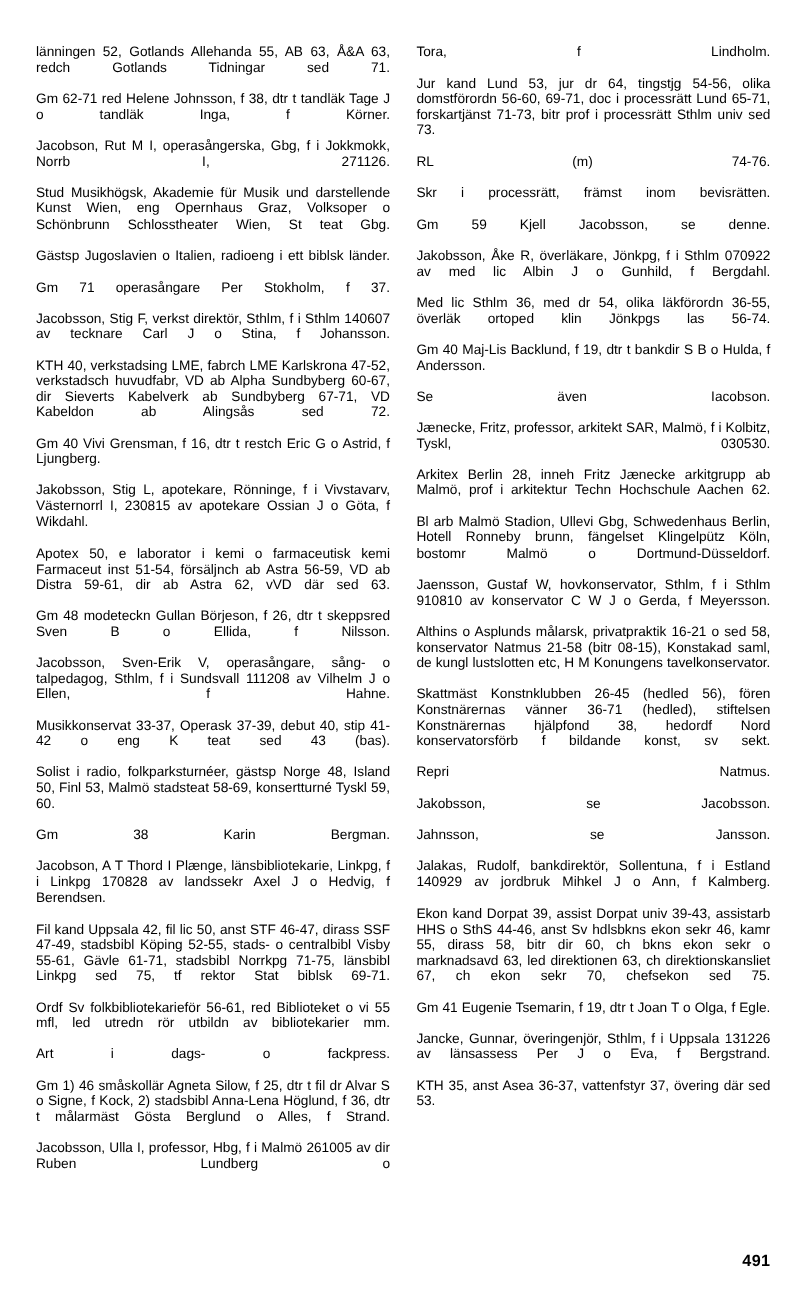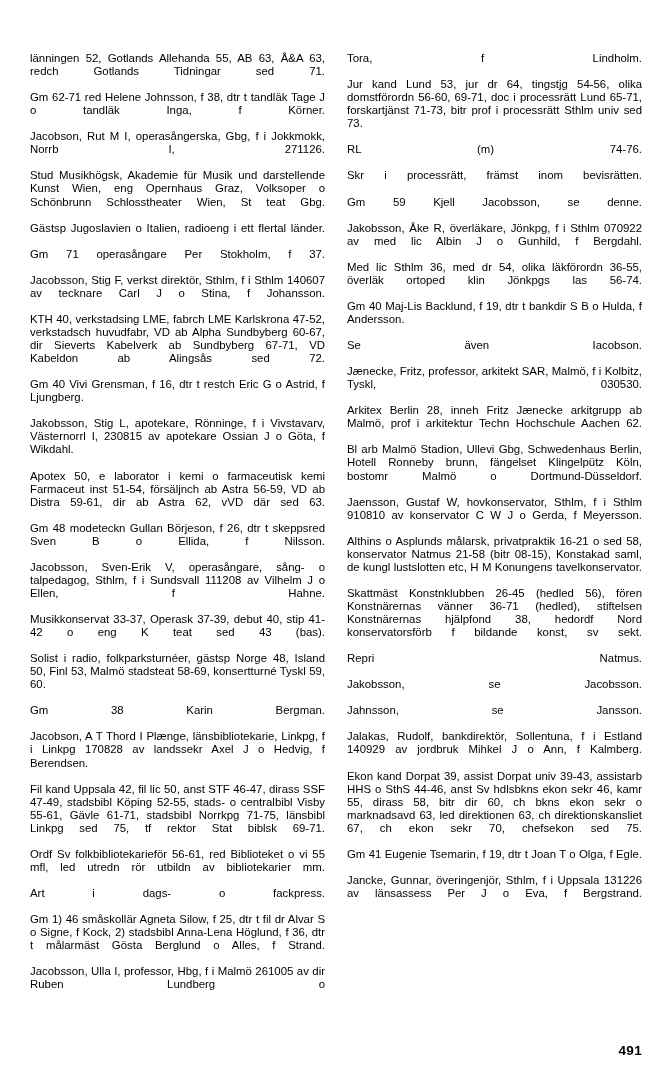--- a/index.html
+++ b/index.html
@@ -29,21 +29,20 @@
     width: 100%;
     height: 990px;
   }
   .col {
     width: 295px;
     font-size: 11.4px;
     line-height: 13.05px;
     text-align: justify;
     text-justify: inter-word;
     hyphens: manual;
-    margin-top: 14px;
   }
   .entry {
     margin: 0;
     padding: 0;
     text-align: justify;
   }
   .entry + .entry { margin-top: 0px; }
   b { font-weight: normal; }
   .pagenum {
     position: absolute;
@@ -66,21 +65,21 @@
 
 <div class="page">
 
   <div class="columns">
 
     <div class="col" id="col-left">
         <p class="entry">länningen 52, Gotlands Allehanda 55, AB 63, Å&amp;A 63, redch Gotlands Tidningar sed 71.</p>
         <p class="entry">Gm 62-71 red Helene Johnsson, f 38, dtr t tandläk Tage J o tandläk Inga, f Körner.</p>
         <p class="entry"><b>Jacobson, Rut</b> M I, operasångerska, Gbg, f i Jokkmokk, Norrb I, 271126.</p>
         <p class="entry">Stud Musikhögsk, Akademie für Musik und darstellende Kunst Wien, eng Opernhaus Graz, Volksoper o Schönbrunn Schlosstheater Wien, St teat Gbg.</p>
-        <p class="entry">Gästsp Jugoslavien o Italien, radioeng i ett flertal länder.</p>
+        <p class="entry">Gästsp Jugoslavien o Italien, radioeng i ett biblsk länder.</p>
         <p class="entry">Gm 71 operasångare Per Stokholm, f 37.</p>
         <p class="entry"><b>Jacobsson, Stig</b> F, verkst direktör, Sthlm, f i Sthlm 140607 av tecknare Carl J o Stina, f Johansson.</p>
         <p class="entry">KTH 40, verkstadsing LME, fabrch LME Karlskrona 47-52, verkstadsch huvudfabr, VD ab Alpha Sundbyberg 60-67, dir Sieverts Kabelverk ab Sundbyberg 67-71, VD Kabeldon ab Alingsås sed 72.</p>
         <p class="entry">Gm 40 Vivi Grensman, f 16, dtr t restch Eric G o Astrid, f Ljungberg.</p>
         <p class="entry"><b>Jakobsson, Stig</b> L, apotekare, Rönninge, f i Vivstavarv, Västernorrl I, 230815 av apotekare Ossian J o Göta, f Wikdahl.</p>
         <p class="entry">Apotex 50, e laborator i kemi o farmaceutisk kemi Farmaceut inst 51-54, försäljnch ab Astra 56-59, VD ab Distra 59-61, dir ab Astra 62, vVD där sed 63.</p>
         <p class="entry">Gm 48 modeteckn Gullan Börjeson, f 26, dtr t skeppsred Sven B o Ellida, f Nilsson.</p>
         <p class="entry"><b>Jacobsson, Sven-Erik</b> V, operasångare, sång- o talpedagog, Sthlm, f i Sundsvall 111208 av Vilhelm J o Ellen, f Hahne.</p>
         <p class="entry">Musikkonservat 33-37, Operask 37-39, debut 40, stip 41-42 o eng K teat sed 43 (bas).</p>
         <p class="entry">Solist i radio, folkparksturnéer, gästsp Norge 48, Island 50, Finl 53, Malmö stadsteat 58-69, konsertturné Tyskl 59, 60.</p>
@@ -109,19 +108,20 @@
         <p class="entry"><b>Jaensson, Gustaf</b> W, hovkonservator, Sthlm, f i Sthlm 910810 av konservator C W J o Gerda, f Meyersson.</p>
         <p class="entry">Althins o Asplunds målarsk, privatpraktik 16-21 o sed 58, konservator Natmus 21-58 (bitr 08-15), Konstakad saml, de kungl lustslotten etc, H M Konungens tavelkonservator.</p>
         <p class="entry">Skattmäst Konstnklubben 26-45 (hedled 56), fören Konstnärernas vänner 36-71 (hedled), stiftelsen Konstnärernas hjälpfond 38, hedordf Nord konservatorsförb f bildande konst, sv sekt.</p>
         <p class="entry">Repri Natmus.</p>
         <p class="entry"><b>Jakobsson,</b> se <b>Jacobsson.</b></p>
         <p class="entry"><b>Jahnsson,</b> se <b>Jansson.</b></p>
         <p class="entry"><b>Jalakas, Rudolf,</b> bankdirektör, Sollentuna, f i Estland 140929 av jordbruk Mihkel J o Ann, f Kalmberg.</p>
         <p class="entry">Ekon kand Dorpat 39, assist Dorpat univ 39-43, assistarb HHS o SthS 44-46, anst Sv hdlsbkns ekon sekr 46, kamr 55, dirass 58, bitr dir 60, ch bkns ekon sekr o marknadsavd 63, led direktionen 63, ch direktionskansliet 67, ch ekon sekr 70, chefsekon sed 75.</p>
         <p class="entry">Gm 41 Eugenie Tsemarin, f 19, dtr t Joan T o Olga, f Egle.</p>
         <p class="entry"><b>Jancke, Gunnar,</b> överingenjör, Sthlm, f i Uppsala 131226 av länsassess Per J o Eva, f Bergstrand.</p>
+        <p class="entry">KTH 35, anst Asea 36-37, vattenfstyr 37, övering där sed 53.</p>
       </div>
 
   </div>
 
   <div class="pagenum">491</div>
 
 </div>
 
 </body></html>

